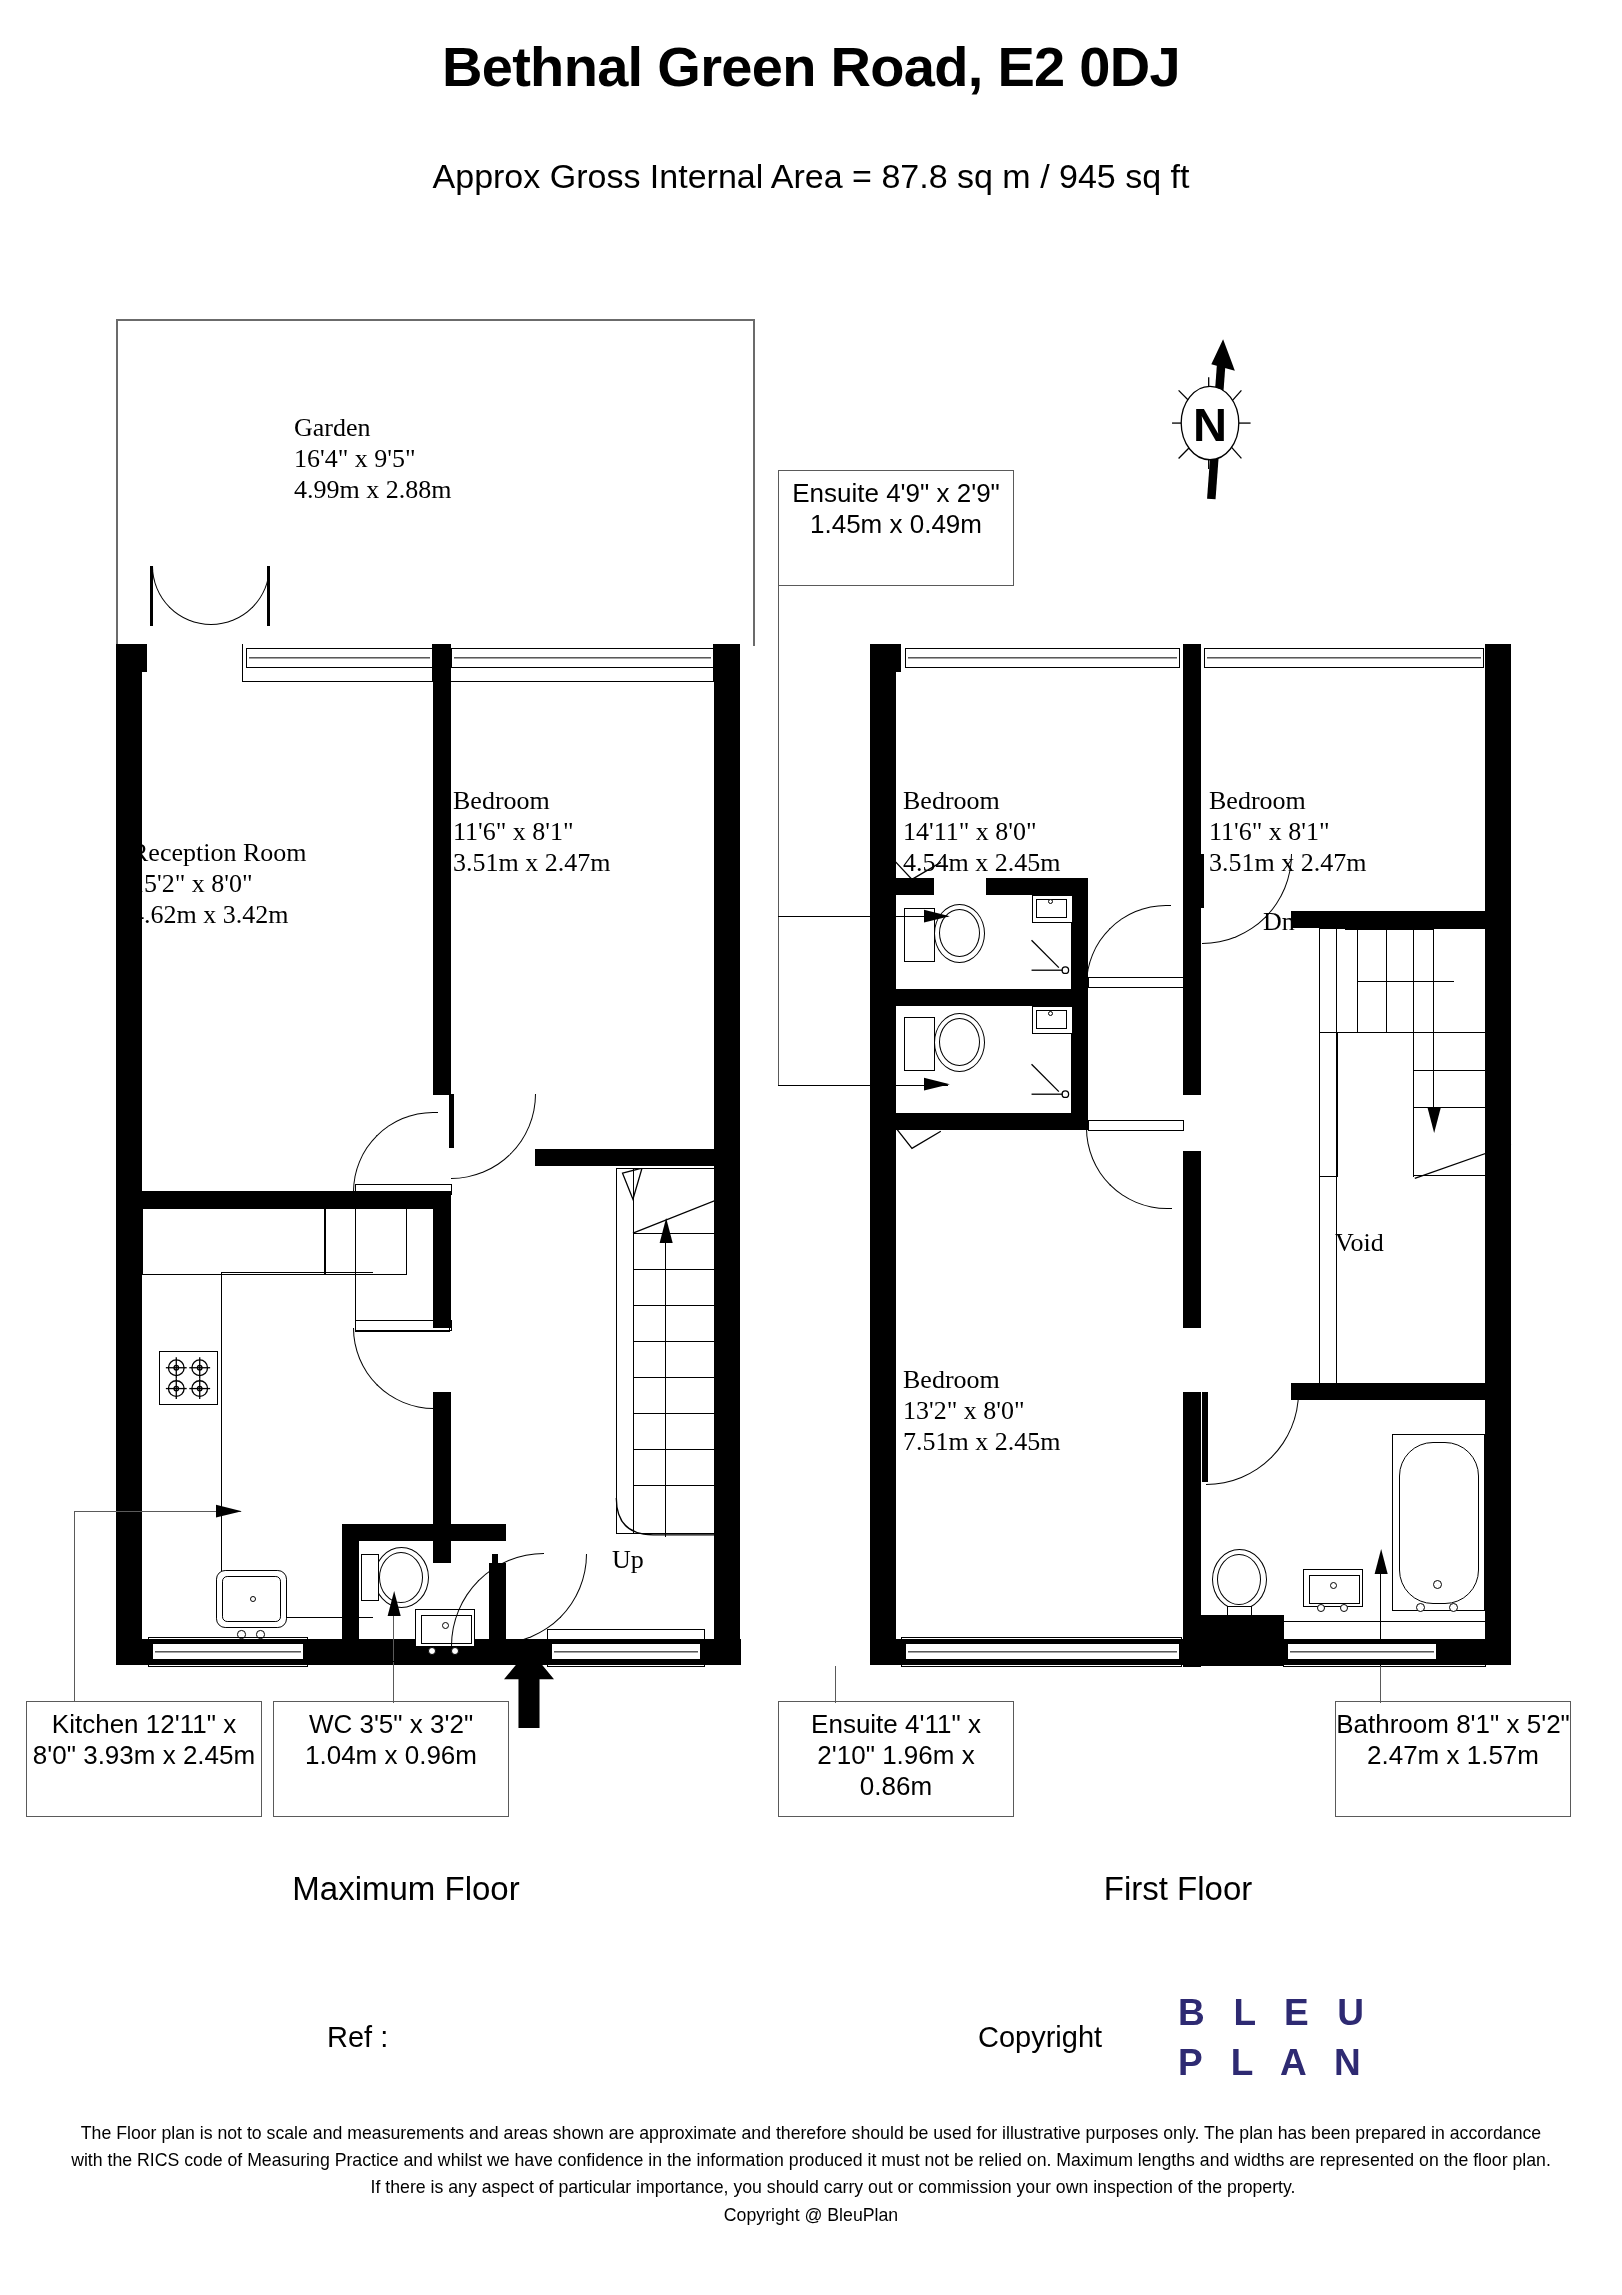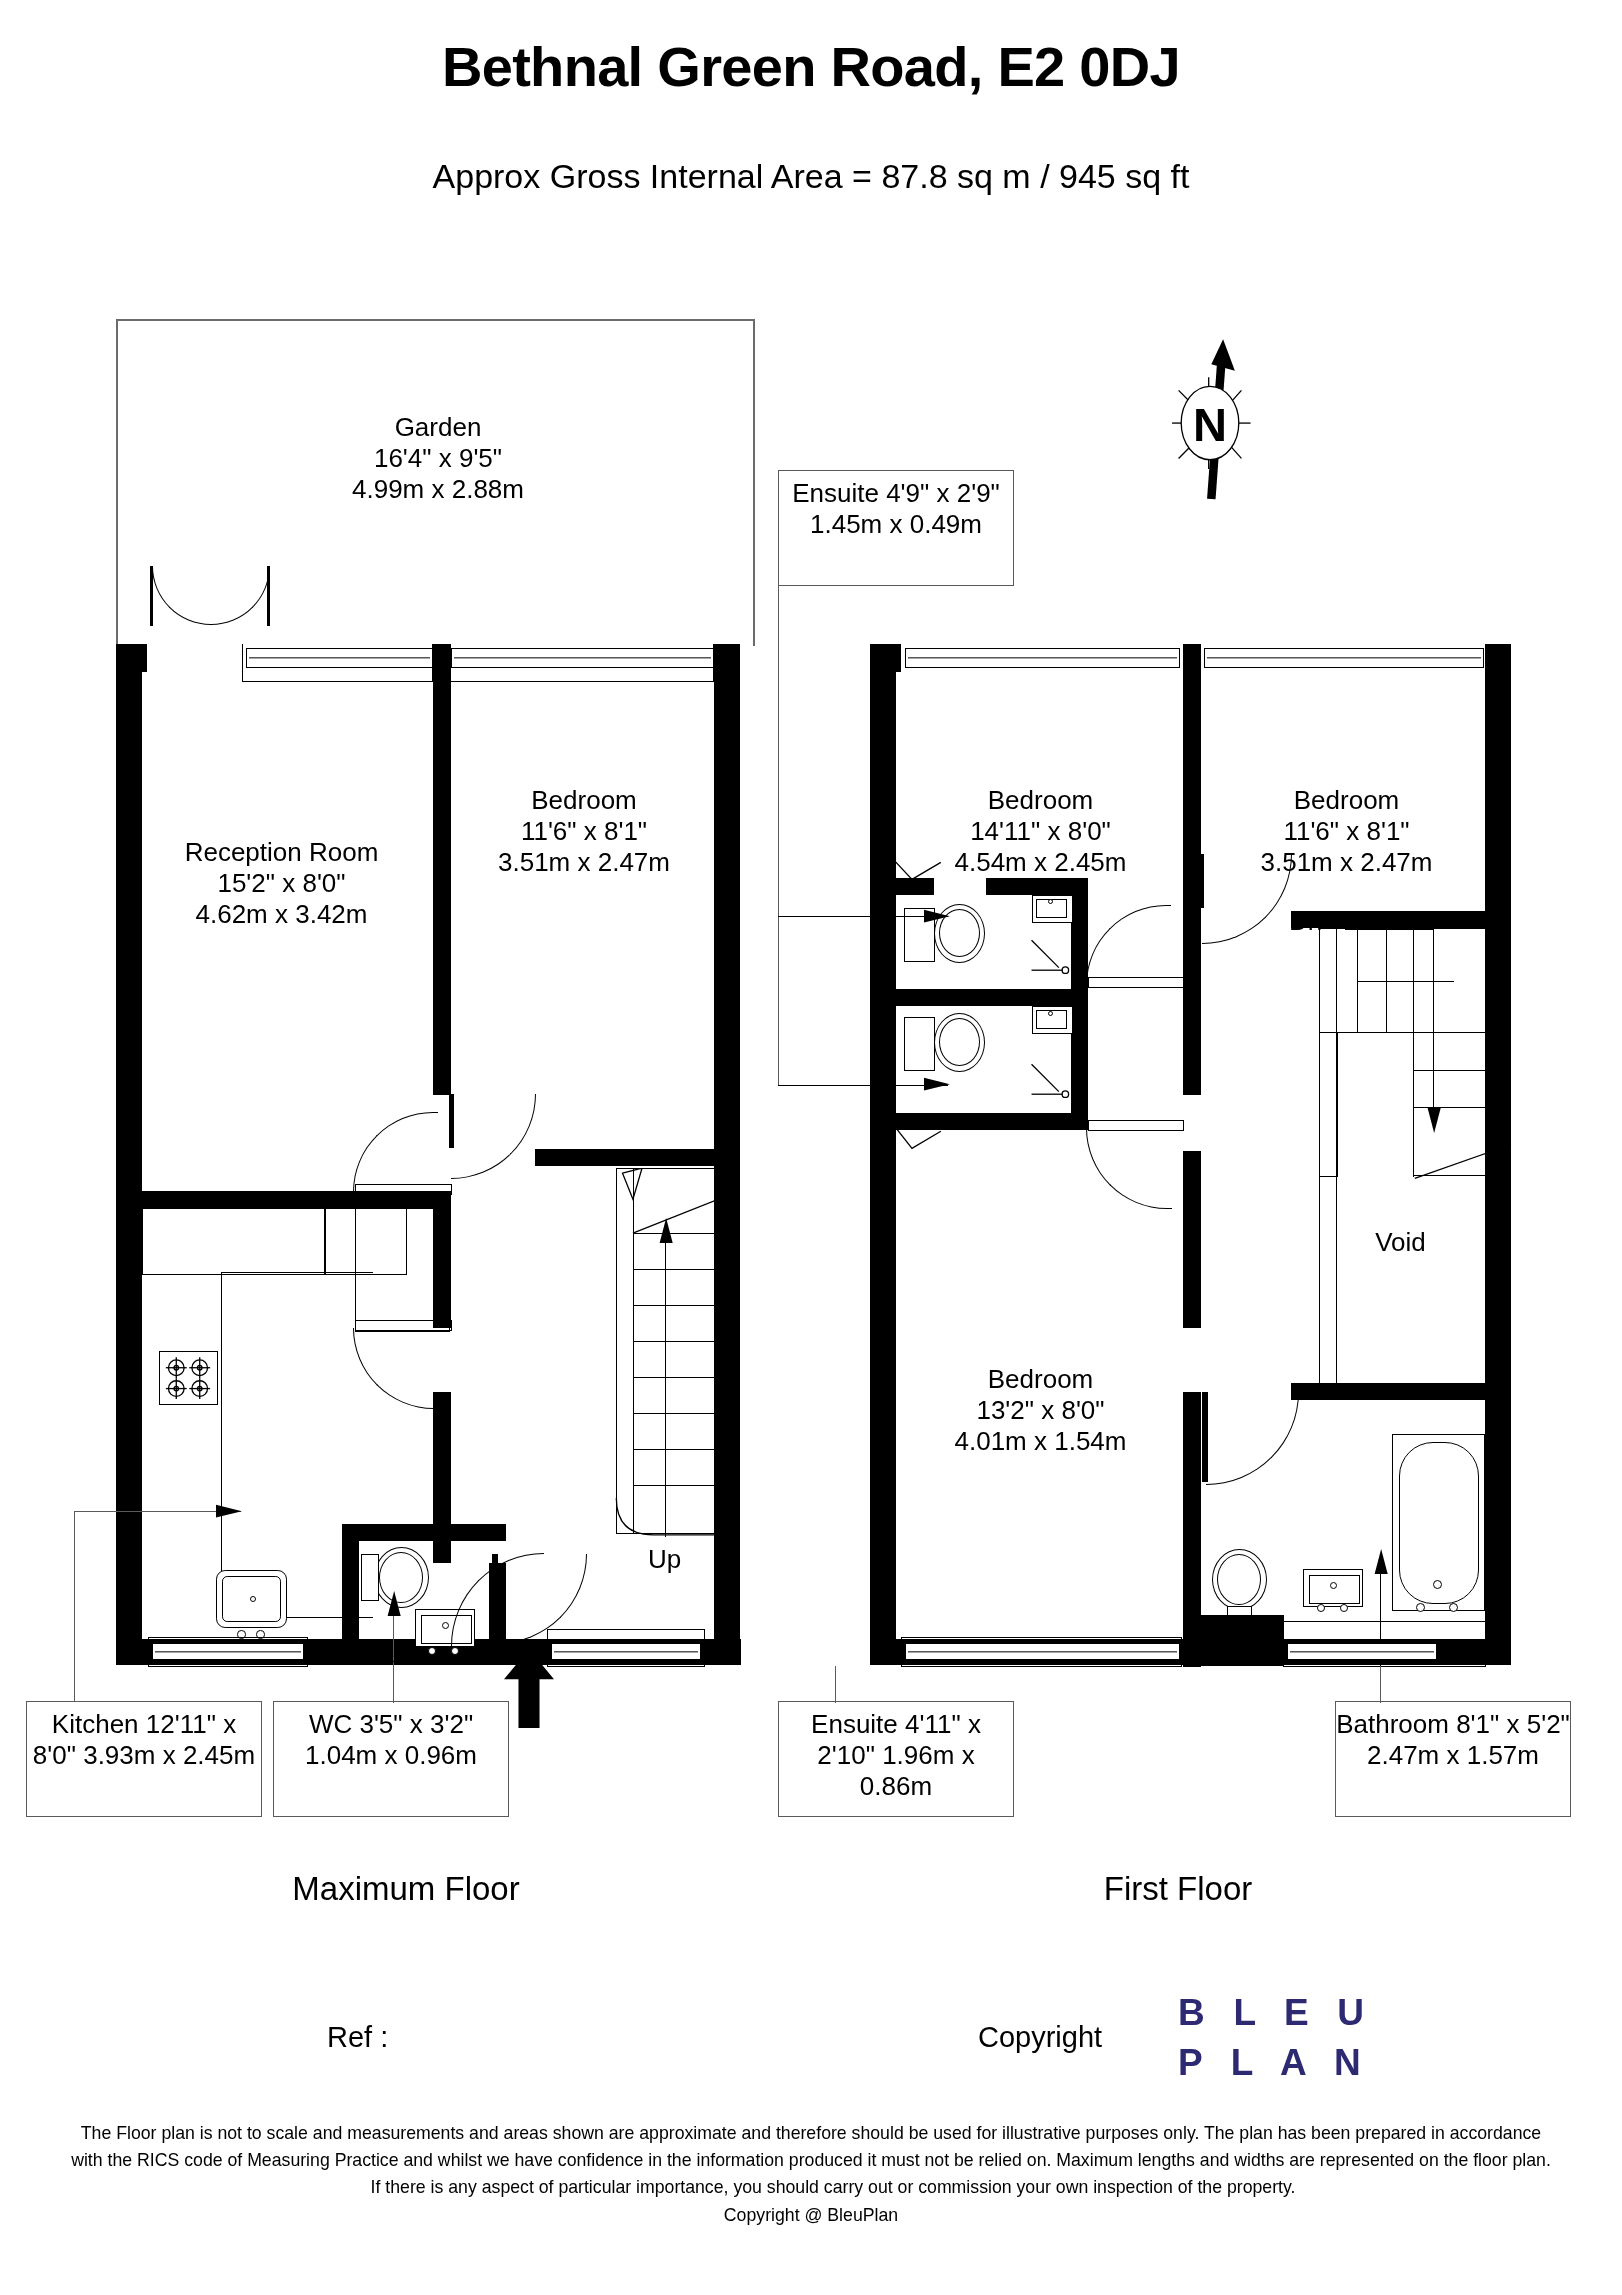--- a/index.html
+++ b/index.html
@@ -22,22 +22,22 @@
     position:absolute;top:157px;left:0;width:1622px;
     text-align:center;
     font-size:34px;font-weight:normal;
   }
 
   
   .wall{position:absolute;background:#000;}
   .thin{position:absolute;border:1.3px solid #000;box-sizing:border-box;background:transparent;}
   .line{position:absolute;background:#000;}
   .rmlabel{
-    position:absolute;text-align:center;
-    font-size:26px;line-height:31px;white-space:nowrap;
+    position:absolute;
+    font-size:26px;line-height:31px;white-space:nowrap;font-family:Liberation Serif, serif;
   }
   .rmlabel .nm{display:block;}
   .rmlabel .d1{display:block;}
   .rmlabel .d2{display:block;}
 
   .callout{
     position:absolute;border:1.3px solid #5a5a5a;box-sizing:border-box;
     background:#fff;text-align:center;
     font-size:26px;line-height:31px;
     padding-top:6.5px;
@@ -319,21 +319,21 @@
     <span class="d2">4.54m x 2.45m</span>
   </div>
   <div class="rmlabel" style="left:1209px;top:785px;width:275px;">
     <span class="nm">Bedroom</span>
     <span class="d1">11'6" x 8'1"</span>
     <span class="d2">3.51m x 2.47m</span>
   </div>
   <div class="rmlabel" style="left:903px;top:1364px;width:275px;">
     <span class="nm">Bedroom</span>
     <span class="d1">13'2" x 8'0"</span>
-    <span class="d2">4.01m x 1.54m</span>
+    <span class="d2">7.51m x 2.45m</span>
   </div>
 
   <div class="wall" style="left:986px;top:878px;width:101px;height:17px;"></div>
   <div class="wall" style="left:896px;top:878px;width:38px;height:17px;"></div>
   <div class="wall" style="left:1071px;top:878px;width:17px;height:128px;"></div>
   <div class="wall" style="left:896px;top:989px;width:192px;height:17px;"></div>
   <div class="oval" style="left:934px;top:904px;width:51px;height:59px;"></div>
   <div class="oval" style="left:939px;top:909px;width:41px;height:48px;"></div>
   <div class="fix" style="left:904px;top:908px;width:31px;height:54px;"></div>
   <div class="fix" style="left:1032px;top:895px;width:41px;height:27.5px;">

